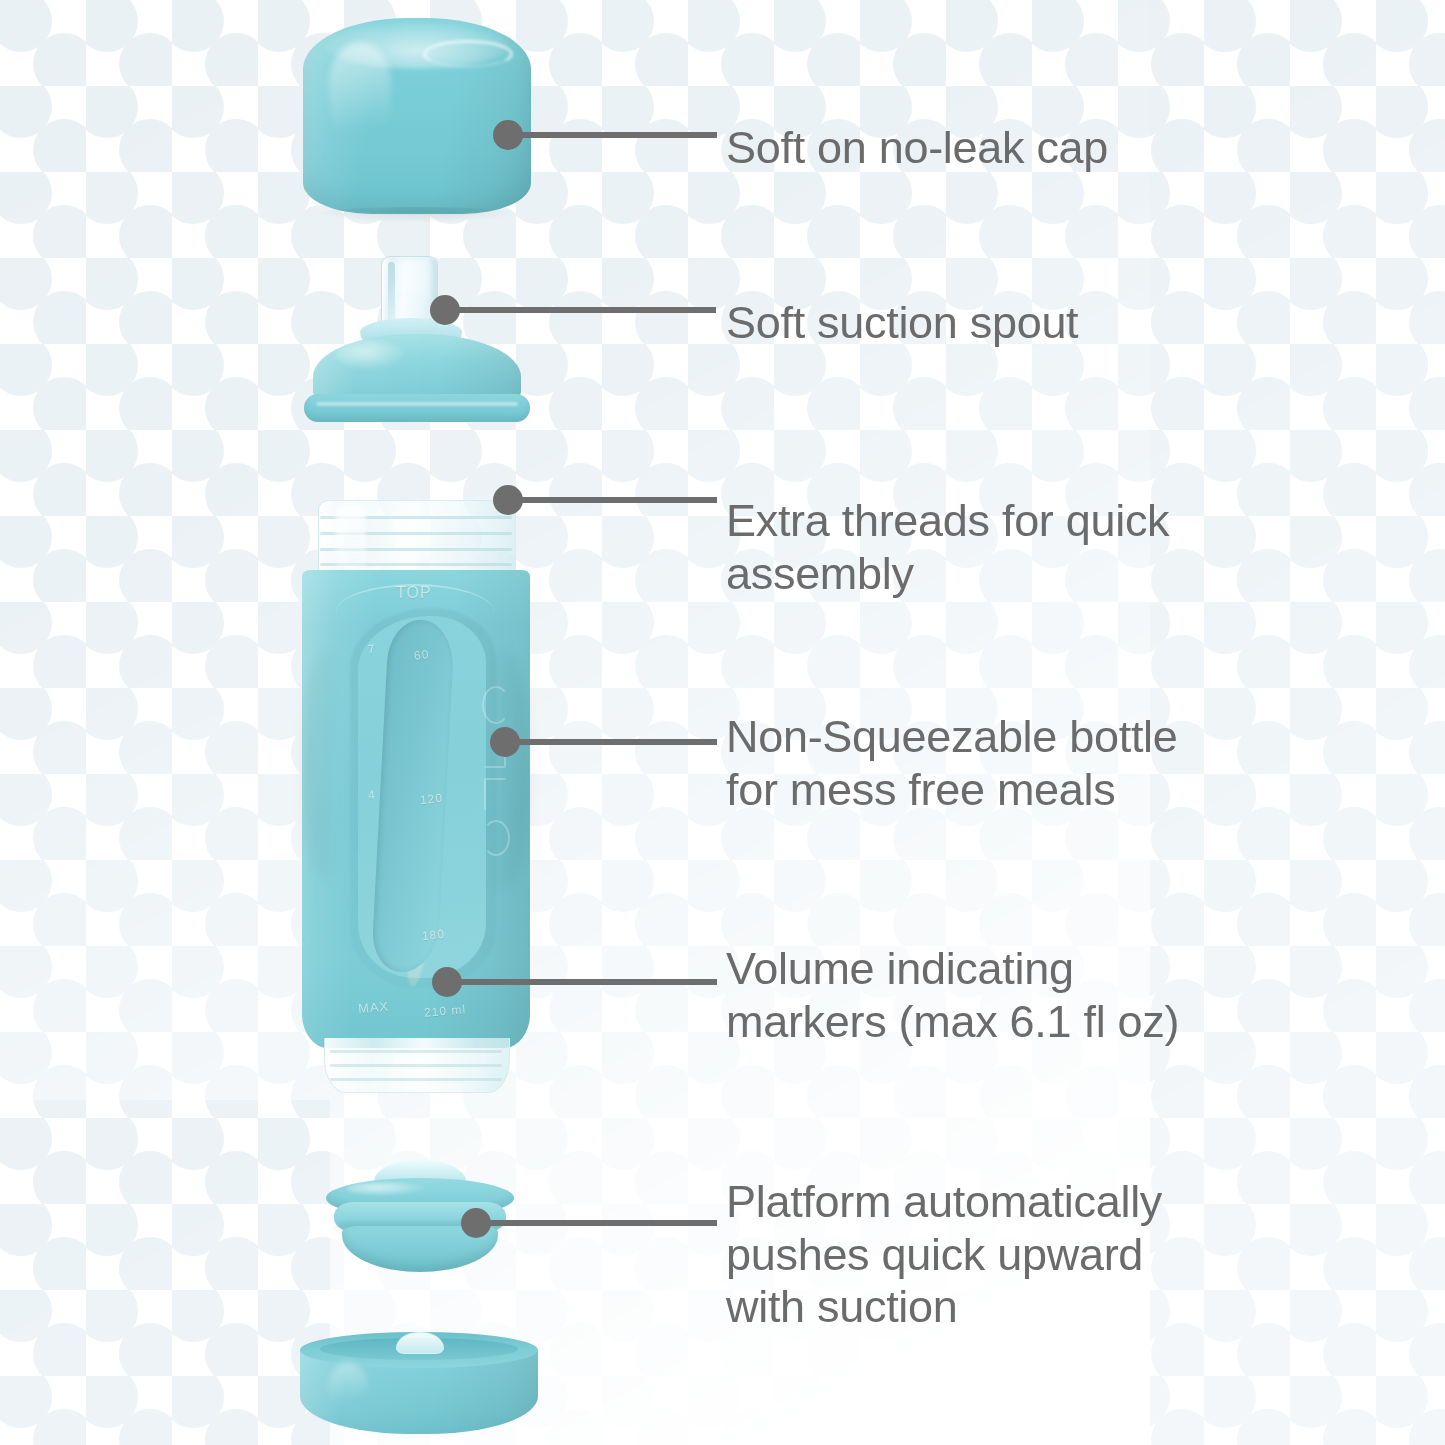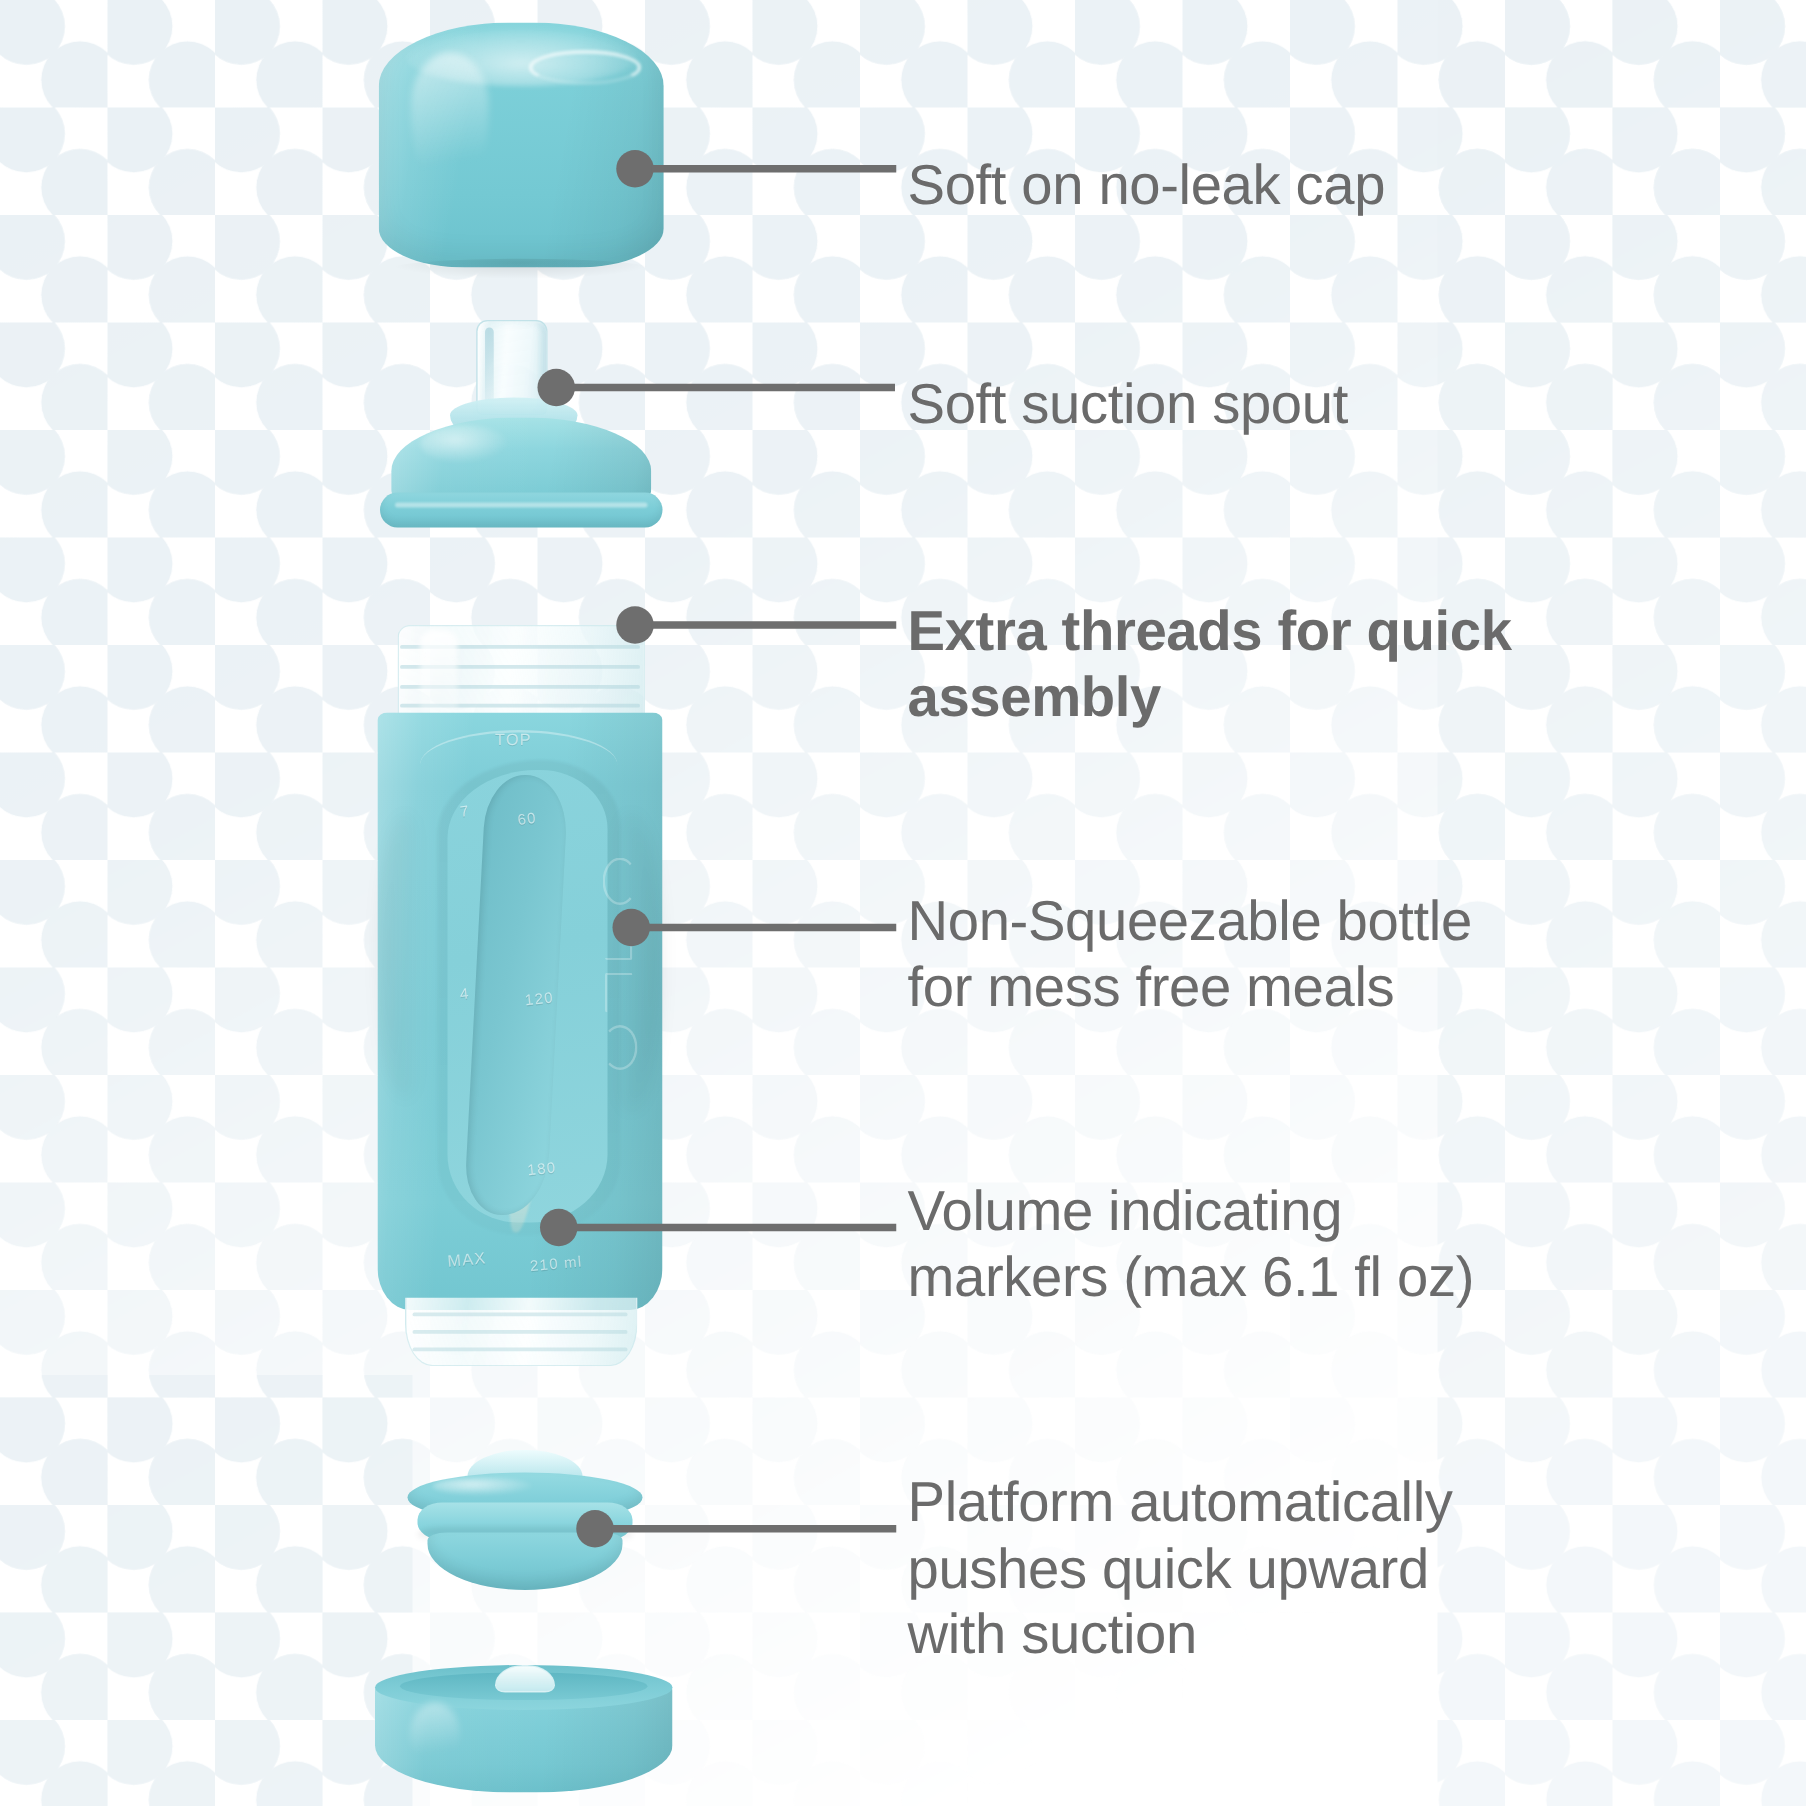--- a/index.html
+++ b/index.html
@@ -289,21 +289,21 @@
   }
   .emboss {
     position: absolute;
     color: rgba(255,255,255,0.56);
     text-shadow: 0 1px 0 rgba(0,0,0,0.10);
     font-family: "Liberation Sans", sans-serif;
     letter-spacing: 1px;
     user-select: none;
     white-space: nowrap;
   }
-  #emb-top { left: 100px; top: 84px; font-size: 13px; }
+  #emb-top { left: 100px; top: 84px; font-size: 16px; }
   #emb-7   { left: 72px;  top: 142px; font-size: 12px; transform: rotate(-7deg); }
   #emb-60  { left: 118px; top: 148px; font-size: 12px; transform: rotate(-7deg); }
   #emb-4   { left: 72px;  top: 288px; font-size: 12px; transform: rotate(-6deg); }
   #emb-120 { left: 124px; top: 292px; font-size: 12px; transform: rotate(-6deg); }
   #emb-180 { left: 126px; top: 428px; font-size: 12px; transform: rotate(-6deg); }
   #emb-max { left: 62px;  top: 500px; font-size: 13px; transform: rotate(-5deg); }
   #emb-ml  { left: 128px; top: 504px; font-size: 12px; transform: rotate(-5deg); }
 
   
   .side-letter {
@@ -583,21 +583,21 @@
       <div class="callout-label" style="left: 726px; top: 122px;">Soft on no-leak cap</div>
       <div class="callout" style="left: 430px; top: 295px;">
         <div class="callout-dot"></div>
         <div class="callout-line" style="width: 258px;"></div>
       </div>
       <div class="callout-label" style="left: 726px; top: 297px;">Soft suction spout</div>
       <div class="callout" style="left: 493px; top: 485px;">
         <div class="callout-dot"></div>
         <div class="callout-line" style="width: 196px;"></div>
       </div>
-      <div class="callout-label" style="left: 726px; top: 479px; font-weight: bold;">Extra threads for quick
+      <div class="callout-label" style="left: 726px; top: 495px;">Extra threads for quick
 assembly</div>
       <div class="callout" style="left: 490px; top: 727px;">
         <div class="callout-dot"></div>
         <div class="callout-line" style="width: 199px;"></div>
       </div>
       <div class="callout-label" style="left: 726px; top: 711px;">Non-Squeezable bottle
 for mess free meals</div>
       <div class="callout" style="left: 432px; top: 967px;">
         <div class="callout-dot"></div>
         <div class="callout-line" style="width: 257px;"></div>

